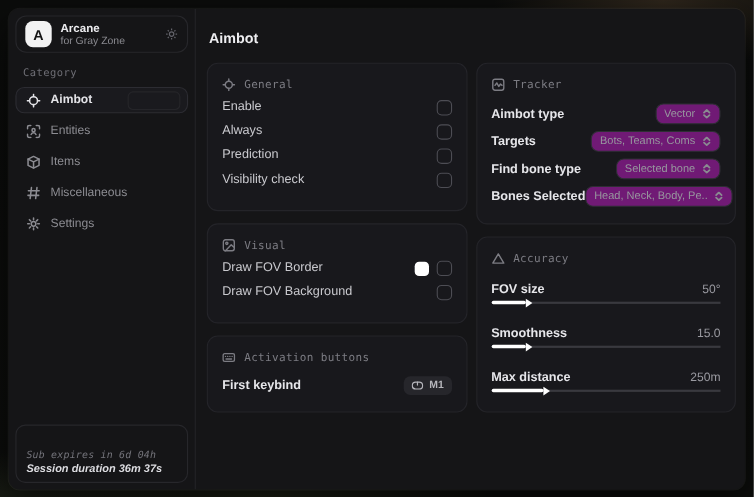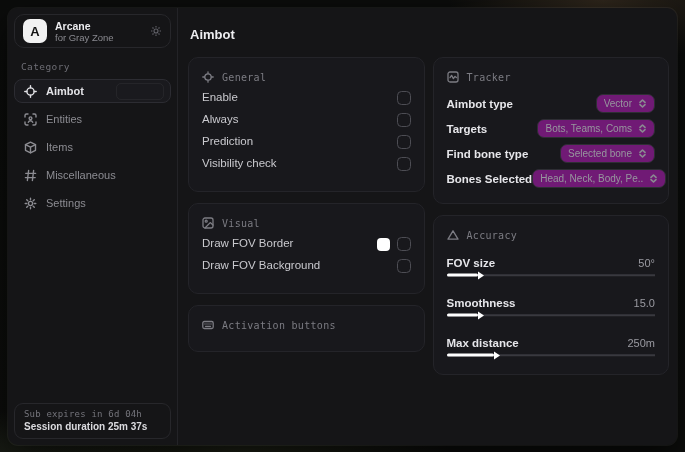--- a/index.html
+++ b/index.html
@@ -34,21 +34,21 @@
   .category { margin:13px 7px 7px; font-size:9.5px; color:#6e6e75; letter-spacing:.4px; }
 
   .nav { display:flex; flex-direction:column; gap:4px; flex:1; }
   .nav-item { height:24px; display:flex; align-items:center; gap:9px; padding:0 9px; border-radius:8px;
     color:#8c8c92; font-size:11px; border:1px solid transparent; cursor:pointer; position:relative; }
   .nav-item.active { color:#e3e3e7; background:#1a1a1e; border-color:#2c2c32; font-weight:600; }
   .nav-icon { width:13px; height:13px; flex:0 0 13px; display:grid; place-items:center; }
   .nav-icon svg { width:13px; height:13px; stroke:currentColor; fill:none; stroke-width:1.4; stroke-linecap:round; stroke-linejoin:round; }
   .ghost-badge { position:absolute; right:6px; top:3px; width:48px; height:17px; border:1px solid rgba(255,255,255,.05); border-radius:5px; }
 
-  .session-card { margin-top:auto; border:1px solid #27272b; border-radius:9px; padding:5px 9px 6px; }
+  .session-card { margin-top:auto; border:1px solid #27272b; border-radius:9px; padding:22px 9px 6px;font-style:italic; }
   .session-line1 { font-size:9px; color:#74747b; letter-spacing:.2px; }
   .session-line2 { font-size:10px; color:#dcdce0; font-weight:600; margin-top:2px; }
 
   
   .main { flex:1; padding:19px 8px 0 10px; min-width:0; }
   .page-title { font-size:13px; font-weight:700; color:#eeeef1; margin:0 0 15px 2px; }
   .columns { display:flex; gap:8px; align-items:flex-start; }
   .col { flex:1; min-width:0; display:flex; flex-direction:column; gap:11px; }
 
   .card { background:#18181c; border:1px solid #242429; border-radius:10px; padding:10px 13px 12px; }
@@ -151,21 +151,21 @@
               <circle cx="6.5" cy="6.5" r="2.1"></circle>
               <path d="M6.5 1.2v1.5M6.5 10.3v1.5M1.2 6.5h1.5M10.3 6.5h1.5M2.7 2.7l1.1 1.1M9.2 9.2l1.1 1.1M10.3 2.7 9.2 3.8M3.8 9.2 2.7 10.3"></path>
             </svg>
         </span>
         <span>Settings</span>
       </div>
     </div>
 
     <div class="session-card">
       <div class="session-line1 mono">Sub expires in 6d 04h</div>
-      <div class="session-line2">Session duration 25m 37s</div>
+      <div class="session-line2">Session duration 36m 37s</div>
     </div>
   </div>
 
   <div class="main">
     <h1 class="page-title">Aimbot</h1>
 
     <div class="columns">
 
       <div class="col">
 
@@ -217,20 +217,30 @@
           </div>
         </div>
 
         <div class="card">
           <div class="card-header mono">
             <svg viewBox="0 0 12 12">
                 <rect x="0.8" y="2.5" width="10.4" height="7" rx="1.5"></rect>
                 <path d="M3 5h.01M5 5h.01M7 5h.01M9 5h.01M3.5 7.3h5"></path>
               </svg>
             <span>Activation buttons</span>
+          </div>
+          <div class="krow">
+            <span class="srow-label">First keybind</span>
+            <span class="key-btn">
+              <svg viewBox="0 0 12 10">
+                  <rect x="0.8" y="1.5" width="10.4" height="7" rx="3.4"></rect>
+                  <path d="M6 1.5v3"></path>
+                </svg>
+              <span>M1</span>
+            </span>
           </div>
         </div>
 
       </div>
 
       <div class="col">
 
         <div class="card">
           <div class="card-header mono">
             <svg viewBox="0 0 12 12">

